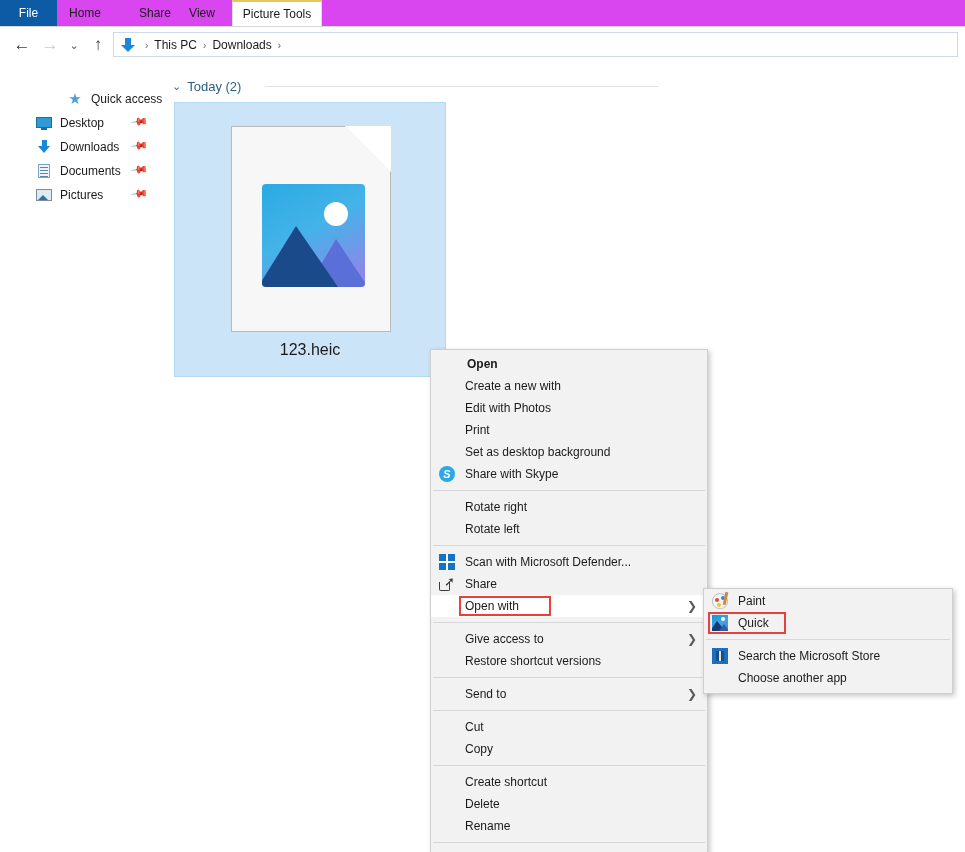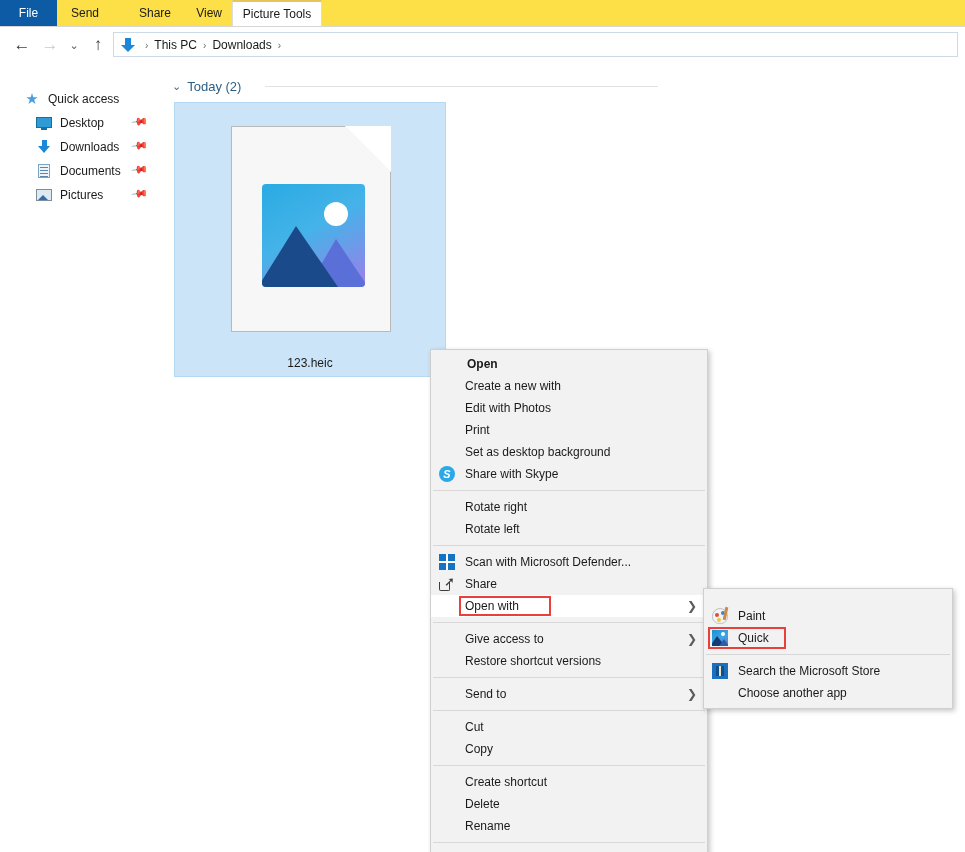--- a/index.html
+++ b/index.html
@@ -16,42 +16,42 @@
     overflow: hidden;
     position: relative;
     -webkit-font-smoothing: antialiased;
   }
 
   
   .ribbon-strip {
     position: absolute;
     left: 0; top: 0;
     width: 965px; height: 26px;
-    background: #fde047;
+    background: #d946ef;
     border-bottom: 1px solid #d6d6d6;
   }
   .tab {
     position: absolute;
     top: 0;
     height: 26px;
     line-height: 26px;
     font-size: 12px;
     color: #1a1a1a;
     text-align: center;
     cursor: default;
     white-space: nowrap;
   }
   .tab-file {
     left: 0; width: 57px;
     background: #0c5ba4;
     color: #ffffff;
   }
   .tab-home  { left: 60px;  width: 52px; }
   .tab-share { left: 148px; width: 50px; }
-  .tab-view  { left: 233px; width: 45px; text-align: right; }
+  .tab-view  { left: 233px; width: 45px; }
   .tab-picture-tools {
     left: 228px;
     width: 100px;
     border-top: 2px solid #e8c55a;
     border-left: 1px solid #dcdcdc;
     border-right: 1px solid #dcdcdc;
     background: #ffffff;
     line-height: 24px;
     box-sizing: border-box;
   }
@@ -331,23 +331,22 @@
     width: 0; height: 0;
     border-left: 38px solid transparent;
     border-right: 42px solid transparent;
     border-bottom: 61px solid #1a4a8a;
   }
   .file-name {
     position: absolute;
     left: 0; top: 238px;
     width: 270px;
     text-align: center;
-    font-size: 12px;
+    font-size: 16px;
     color: #1a1a1a;
-    margin-top: 15px;
   }
 
   
   .ctx-menu {
     position: absolute;
     left: 430px; top: 349px;
     width: 278px;
     background: #f2f2f2;
     border: 1px solid #cfcfcf;
     box-shadow: 2px 2px 5px rgba(0,0,0,0.22);
@@ -448,21 +447,21 @@
 
   
   .sub-menu {
     position: absolute;
     left: 703px; top: 588px;
     width: 250px;
     background: #f2f2f2;
     border: 1px solid #cfcfcf;
     box-shadow: 2px 2px 5px rgba(0,0,0,0.22);
     box-sizing: border-box;
-    padding: 16px 0 4px 0;
+    padding: 1px 0 4px 0;
     z-index: 60;
   }
   .sub-menu .mi.outlined::after {
     left: 4px; top: 0;
     width: 78px; height: 22px;
   }
   .ic-paint {
     position: relative;
     background: #f3f3f3;
     border: 1px solid #c0c0c0;
@@ -524,21 +523,21 @@
     left: 4px; top: 3px;
     width: 8px; height: 10px;
     background: linear-gradient(90deg, #0e4f8c 0 3px, #e8e4c8 3px 5px, #0e4f8c 5px 8px);
   }
 </style>
 </head>
 <body>
 
 <div class="ribbon-strip">
   <div class="tab tab-file">File</div>
-  <div class="tab tab-home">Send</div>
+  <div class="tab tab-home">Home</div>
   <div class="tab tab-share">Share</div>
   <div class="tab tab-view">View</div>
   <div class="tab tab-picture-tools">Picture Tools</div>
 </div>
 
 <div class="navbar">
   <div class="nav-btn nav-back">←</div>
   <div class="nav-btn nav-forward">→</div>
   <div class="nav-btn nav-recent">⌄</div>
   <div class="nav-btn nav-up">↑</div>
@@ -553,21 +552,21 @@
     <span class="crumb-sep">›</span>
     <span class="crumb-text">This PC</span>
     <span class="crumb-sep">›</span>
     <span class="crumb-text">Downloads</span>
     <span class="crumb-sep">›</span>
   </div>
 </div>
 
 <div class="navpane">
 
-  <div class="nav-item" style="top:24px;">
+  <div class="nav-item" style="top:24px;padding-left:43px;">
     <span class="ico ico-quick"></span>
     <span>Quick access</span>
   </div>
 
   <div class="nav-item child" style="top:48px;">
     <span class="ico ico-desktop"></span>
     <span>Desktop</span>
     <span class="pin">📌</span>
   </div>
 

